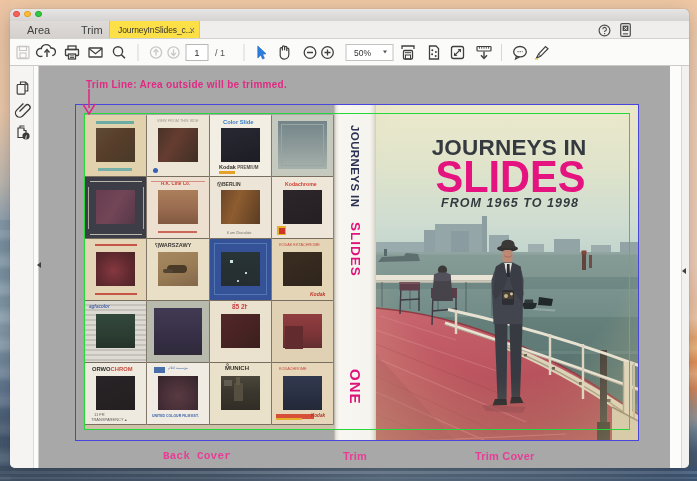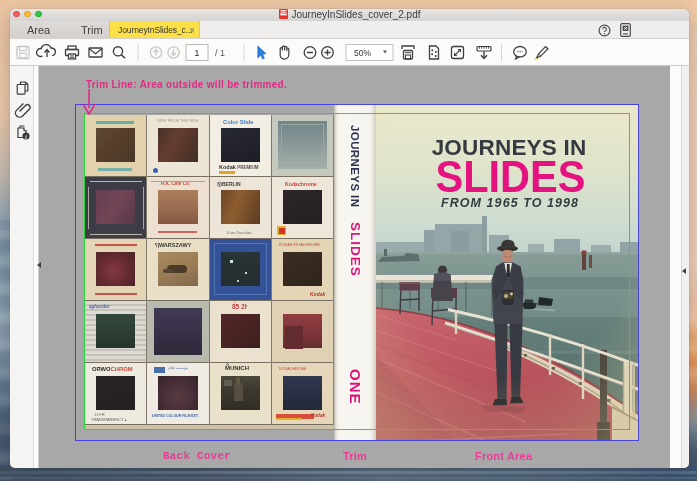--- a/index.html
+++ b/index.html
@@ -96,25 +96,20 @@
   <div class="abs" id="wallL"></div>
   <div class="abs" id="wallB"></div>
   <div class="abs" id="wallRstreaks"></div>
   <div class="abs" id="wallLstreaks"></div>
 
   <div class="abs" id="win">
     <div class="abs" id="titlebar"></div>
     <div class="tl" id="tl-r"></div>
     <div class="tl" id="tl-y"></div>
     <div class="tl" id="tl-g"></div>
-    <div class="abs" id="wtitle"><span class="pdfico"><svg width="9" height="10" viewBox="0 0 9 10">
-            <rect x="0" y="0" width="9" height="10" rx="1" fill="#e8342a"></rect>
-            <rect x="1.4" y="1.2" width="6.2" height="5.2" fill="#fff"></rect>
-            <text x="4.5" y="5.4" font-size="4" font-weight="bold" fill="#e8342a" text-anchor="middle" font-family="Liberation Sans">PDF</text>
-          </svg></span>JourneyInSlides_cover_2.pdf</div>
 
     <div class="abs" id="tabbar">
       <div class="leftbg"></div>
       <div class="tabtxt" id="tab-home">Area</div>
       <div class="tabtxt" id="tab-tools">Trim</div>
       <div id="doctab">
           <span class="t">JourneyInSlides_c...</span>
           <span class="x">×</span>
         </div>
       <svg class="abs" id="helpq" width="13" height="13" viewBox="0 0 13 13">
@@ -524,16 +519,16 @@
 <text x="134.5" y="88" font-family="Liberation Sans" font-size="45" font-weight="bold" fill="#e51380" text-anchor="middle" textLength="150" lengthAdjust="spacingAndGlyphs">SLIDES</text>
 <text x="133.5" y="103" font-family="Liberation Sans" font-size="12.5" font-weight="bold" font-style="italic" fill="#343a40" text-anchor="middle" textLength="137" lengthAdjust="spacing">FROM 1965 TO 1998</text>
 <path d="M0 250 L80 337 L0 337 Z" fill="#9c424c" opacity="0.35"></path>
 <rect x="0" y="0" width="263" height="337" fill="url(#vign)"></rect>
 </svg>
 
       <div class="abs" id="bluerect"></div>
       <div class="abs" id="greenrect"></div>
       <div class="covlabel" style="left:88px;font-family:Liberation Mono, monospace;">Back Cover</div>
       <div class="covlabel" style="left:268px;">Trim</div>
-      <div class="covlabel" style="left:400px;">Front Area</div>
+      <div class="covlabel" style="left:400px;">Trim Cover</div>
     </div>
   </div>
 </div>
 
 </body></html>

